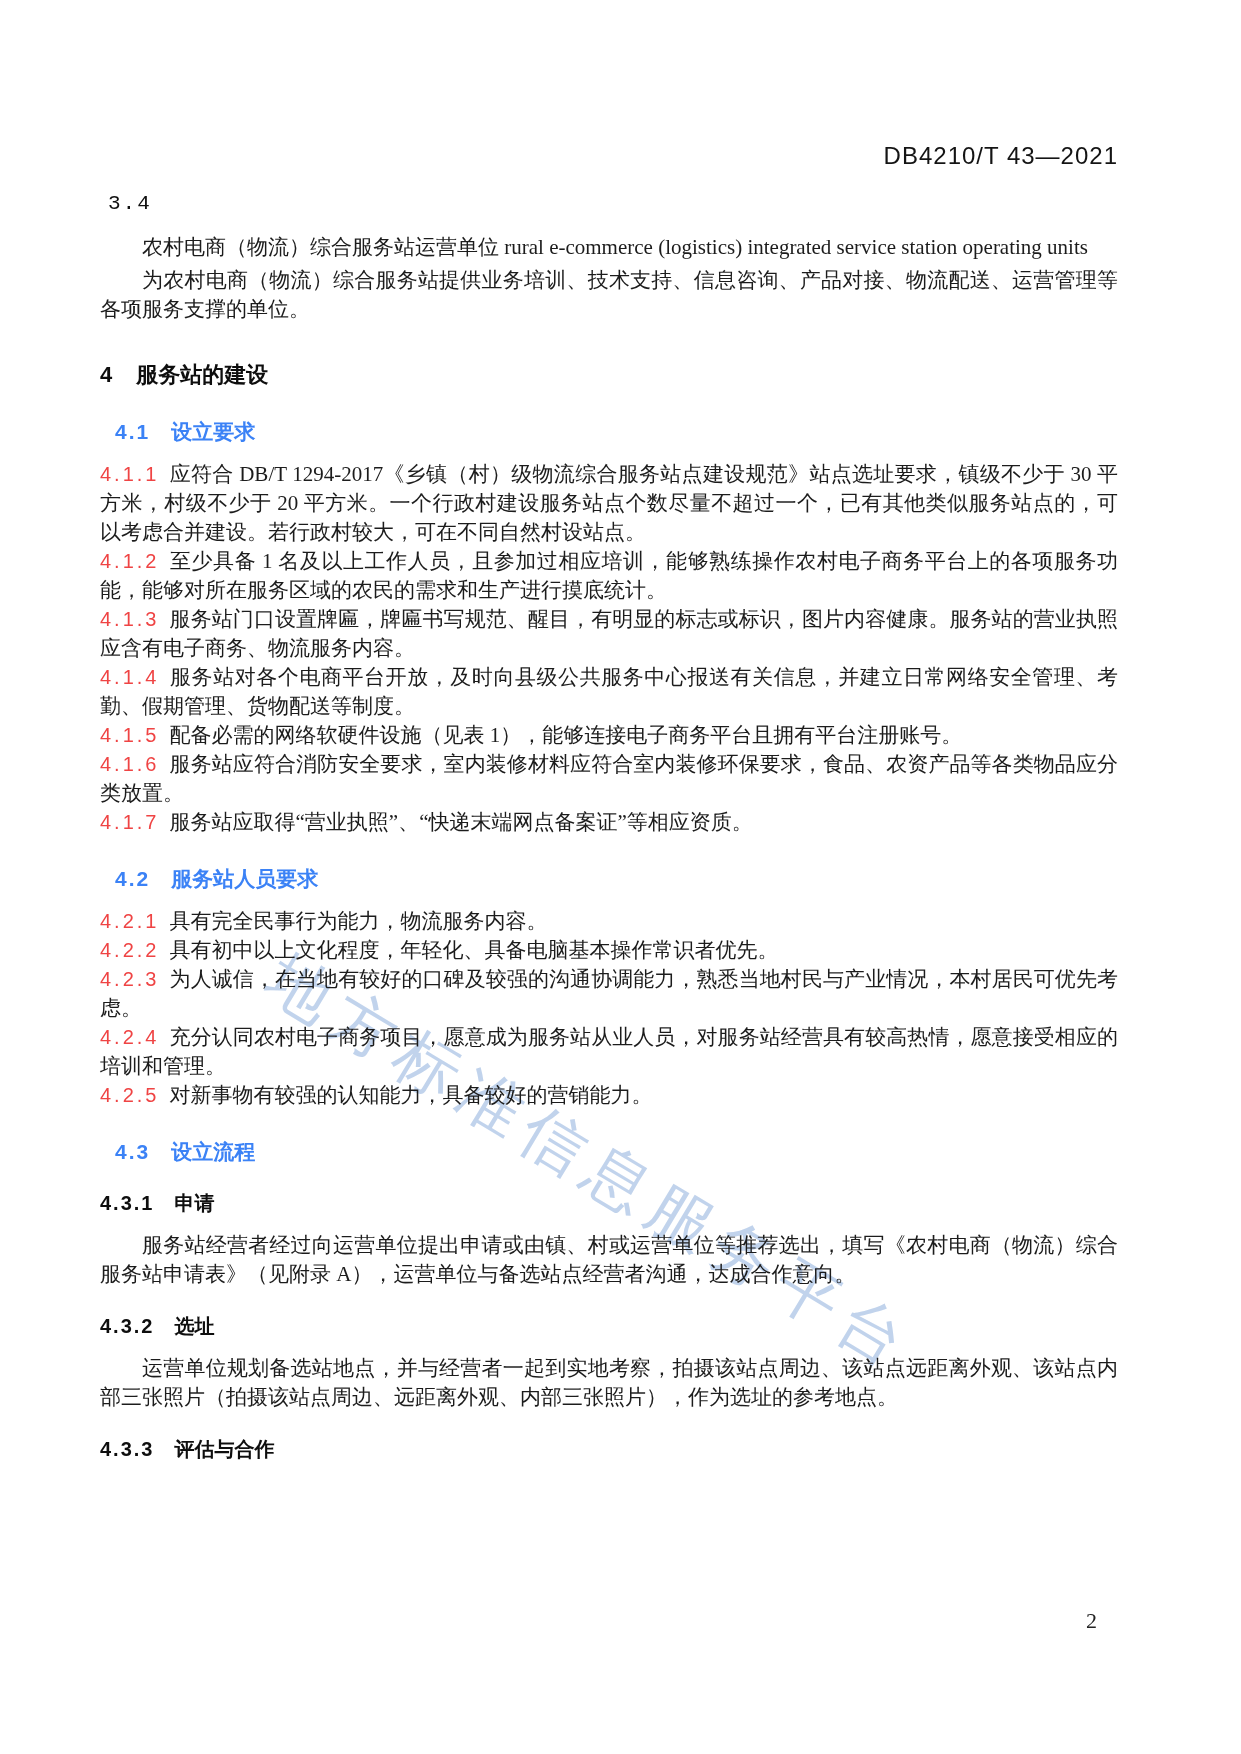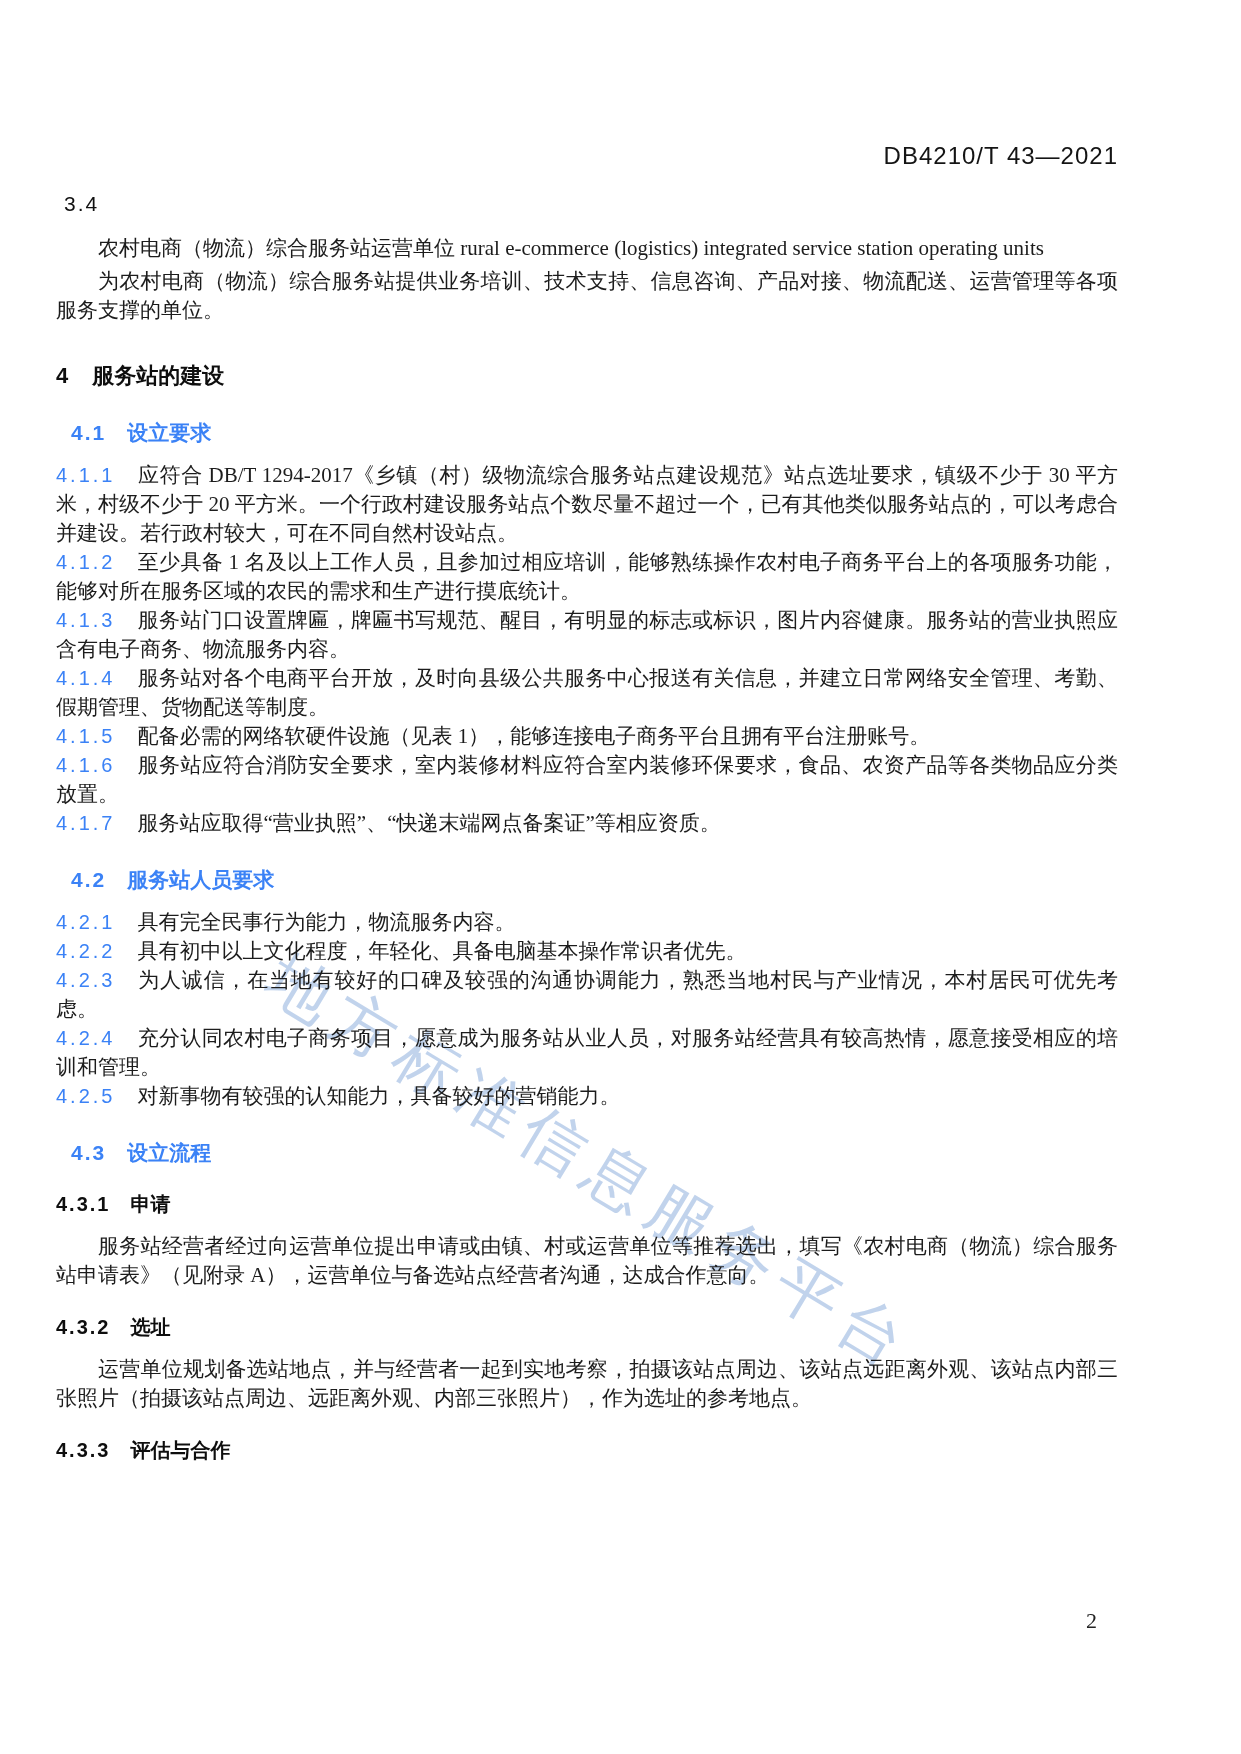--- a/index.html
+++ b/index.html
@@ -21,40 +21,40 @@
     font-size:64px;
     letter-spacing:10px;
     color:rgba(142,175,221,0.55);
     white-space:nowrap;
     pointer-events:none;
     z-index:0;
   }
   .content{
     position:relative;z-index:1;
     box-sizing:border-box;
-    padding:142px 123px 0 56px;
+    padding:142px 123px 0 100px;
   }
   .doc-number{
     text-align:right;
     font-family:"Liberation Sans","DejaVu Sans",sans-serif;
     font-size:24px;
     letter-spacing:1px;
     color:#141414;
   }
   p{margin:0;}
   .body-text{
     font-size:21px;
     line-height:29px;
     text-align:justify;
   }
   .indent{text-indent:2em;}
   .term-num{
     margin-top:22px;
     padding-left:8px;
-    font-family:Liberation Sans, sans-serif;
+    font-family:Liberation Mono, monospace;
     font-size:21px;
     letter-spacing:2px;
     color:#111;
   }
   .term-para{margin-top:18px;}
   .def-para{margin-top:4px;}
   .h2{
     margin-top:36px;
     font-family:"Liberation Sans","DejaVu Sans",sans-serif;
     font-weight:bold;
@@ -80,22 +80,22 @@
   .clauses{margin-top:14px;}
   .clause{
     font-size:21px;
     line-height:29px;
     text-align:justify;
   }
   .cnum{
     font-family:"Liberation Sans","DejaVu Sans",sans-serif;
     font-size:20px;
     letter-spacing:3px;
-    margin-right:22px;
-    color:#3b82f6;
+    margin-right:10px;
+    color:#ef4444;
   }
   .sub-para{margin-top:14px;}
   .page-number{
     position:absolute;
     left:1086px;top:1608px;
     font-size:22px;
     color:#222;
     z-index:1;
   }
 </style>

